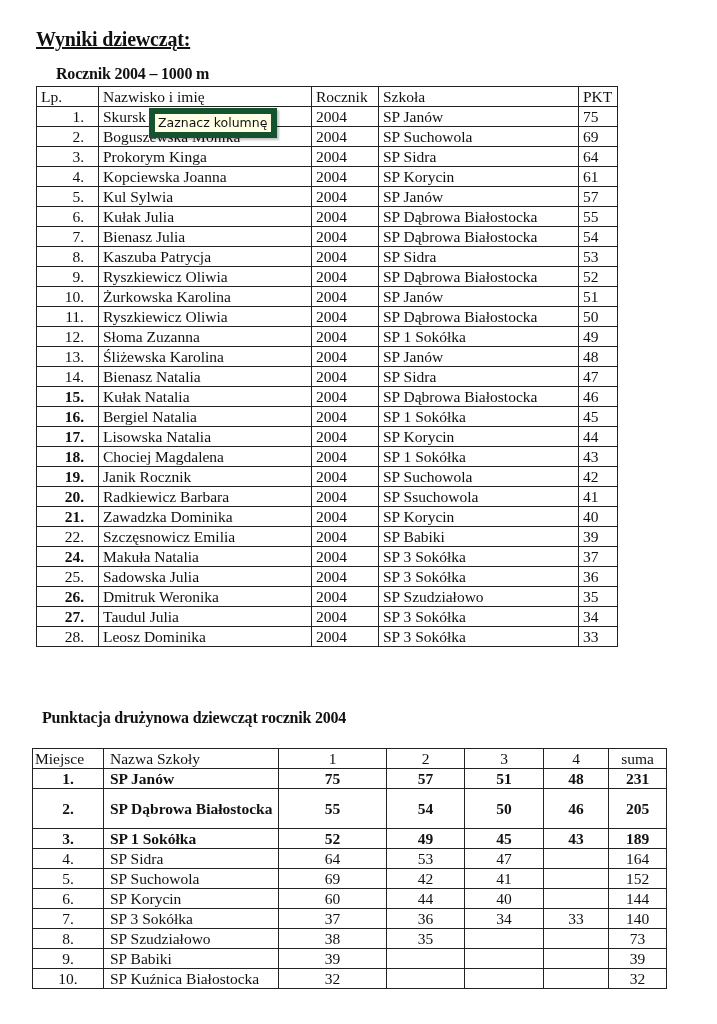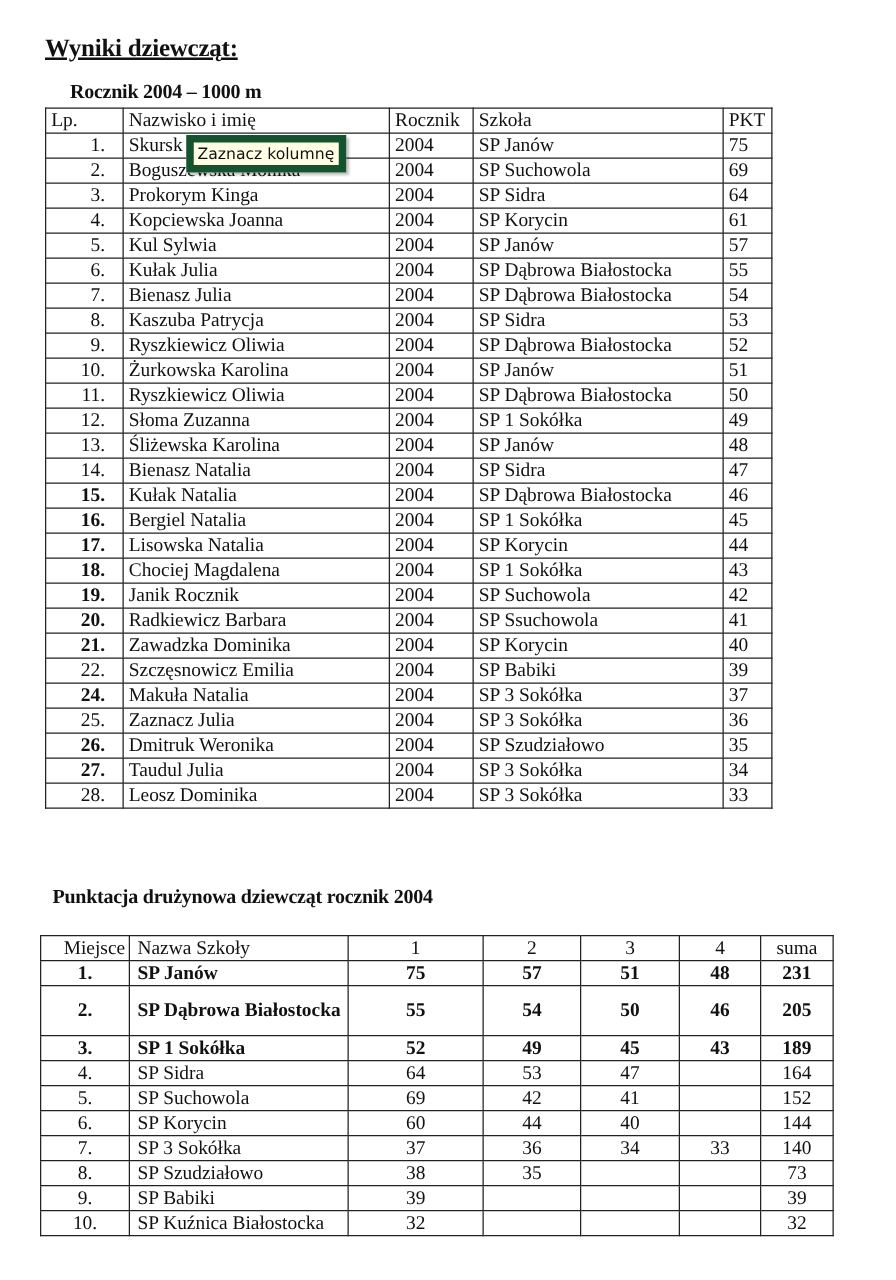--- a/index.html
+++ b/index.html
@@ -17,21 +17,21 @@
   #results { left: 36px; top: 86px; width: 581px; }
   #results tr { height: 20px; margin-left: 38px; }
   #results td.lp { text-align: right; padding-right: 14px; padding-left: 0; }
   #results td.lp.bold { font-weight: bold; }
 
   #team { left: 32px; top: 748px; width: 634px; }
   #team tr { height: 20px; }
   #team tr.tall { height: 40px; }
   #team td, #team th { padding-left: 6px; }
   #team td.c, #team th.c { text-align: center; padding-left: 0; }
-  #team th.first { padding-left: 18px; }
+  #team th.first { padding-left: 2px; }
   #team tr.bold td { font-weight: bold; }
   #team td.name { white-space: normal; line-height: 19px; }
 
   .tooltip { position: absolute; left: 149px; top: 108px; background: #ffffe6;
              border: 6px solid #14532d; box-shadow: 2px 2px 2px rgba(0,0,0,0.25);
              font-family: "DejaVu Sans", sans-serif; font-size: 12.5px; padding: 1px 4px 2px 3px;
              color: #111; white-space: nowrap; }
 </style>
 </head>
 <body>
@@ -213,21 +213,21 @@
       </tr>
       <tr>
         <td class="lp bold">24.</td>
         <td>Makuła Natalia</td>
         <td>2004</td>
         <td>SP 3 Sokółka</td>
         <td>37</td>
       </tr>
       <tr>
         <td class="lp">25.</td>
-        <td>Zaznacz Julia</td>
+        <td>Sadowska Julia</td>
         <td>2004</td>
         <td>SP 3 Sokółka</td>
         <td>36</td>
       </tr>
       <tr>
         <td class="lp bold">26.</td>
         <td>Dmitruk Weronika</td>
         <td>2004</td>
         <td>SP Szudziałowo</td>
         <td>35</td>

